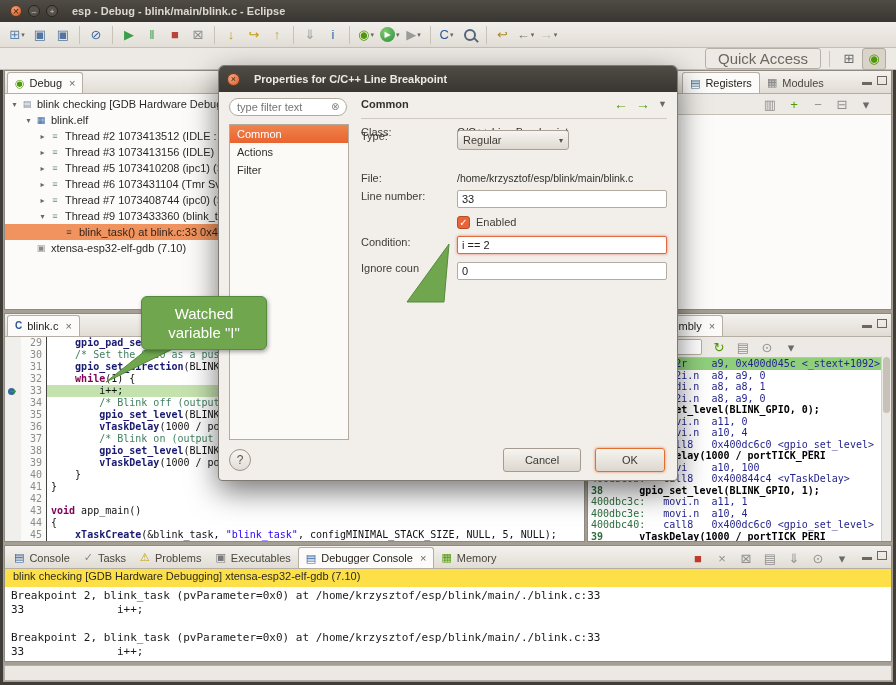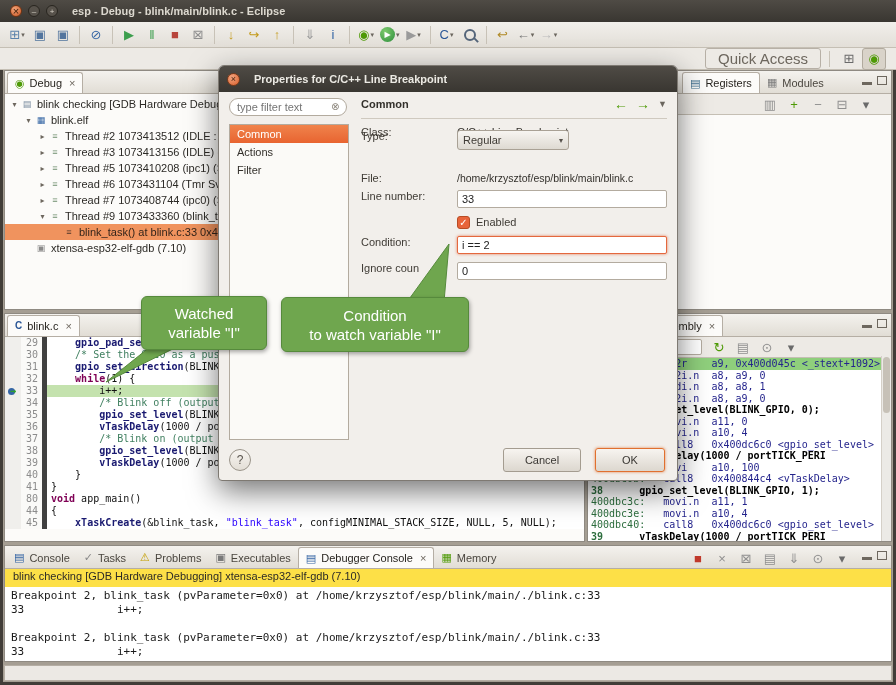--- a/index.html
+++ b/index.html
@@ -52,21 +52,21 @@
   .trow .ticn{width:14px;font-size:9px;text-align:center;flex:none;}
   .trow .tlabel{padding-left:3px;}
   .trow.sel{background:#f0935e;color:#33241a;}
   
   .code-area{font-family:"DejaVu Sans Mono","Liberation Mono",monospace;font-size:10px;line-height:12px;background:#fff;}
   .cl{display:flex;height:12px;}
   .ruler{width:16px;background:#f0efec;flex:none;position:relative;}
   .bp-dot{position:absolute;left:3px;top:3px;width:7px;height:7px;border-radius:50%;background:#3465a4;}
   .ip-marker{position:absolute;left:5px;top:0;color:#2fa02f;font-weight:bold;font-size:10px;}
   .ln{width:26px;flex:none;text-align:right;padding-right:4px;color:#8c8c8c;background:#fafaf8;
-    border-right:5px solid #404040;box-sizing:border-box;}
+    border-right:1px solid #404040;box-sizing:border-box;}
   .ct{flex:1;white-space:pre;padding-left:4px;color:#111;}
   .cl.cur .ct{background:#c4e2ae;}
   .tok-plain{color:#111;}
   .tok-kw{color:#7f0055;font-weight:bold;}
   .tok-comment{color:#3f7f5f;}
   .tok-str{color:#2a00ff;}
   .tok-fn{color:#191970;font-weight:bold;}
   
   .viewbar{height:20px;background:#edeae5;border-bottom:1px solid #c5bfb4;display:flex;align-items:center;
     justify-content:flex-end;padding:0 14px 0 2px;gap:2px;}
@@ -422,21 +422,26 @@
           <span class="ln">40</span>
           <span class="ct"><span class="tok-plain">    }</span></span>
         </div>
         <div class="cl">
           <span class="ruler"></span>
           <span class="ln">41</span>
           <span class="ct"><span class="tok-plain">}</span></span>
         </div>
         <div class="cl">
           <span class="ruler"></span>
-          <span class="ln">80</span>
+          <span class="ln">42</span>
+          <span class="ct"><span class="tok-plain"></span></span>
+        </div>
+        <div class="cl">
+          <span class="ruler"></span>
+          <span class="ln">43</span>
           <span class="ct"><span class="tok-kw">void</span><span class="tok-plain"> app_main()</span></span>
         </div>
         <div class="cl">
           <span class="ruler"></span>
           <span class="ln">44</span>
           <span class="ct"><span class="tok-plain">{</span></span>
         </div>
         <div class="cl">
           <span class="ruler"></span>
           <span class="ln">45</span>
@@ -608,18 +613,14 @@
   </div>
 
   <svg class="arrows" width="896" height="685" viewBox="0 0 896 685">
     <polygon points="155,343 193,339 106,382" fill="#6fa64e" stroke="#568a3c" stroke-width="1"></polygon>
     <polygon points="407,302 444,302 449,244" fill="#6fa64e" stroke="#568a3c" stroke-width="1"></polygon>
   </svg>
   <div class="callout" id="callout1">
     <div>Watched</div>
     <div>variable "I"</div>
   </div>
-  <div class="callout" id="callout2">
-    <div>Condition</div>
-    <div>to watch variable "I"</div>
-  </div>
 
 </div>
 
 </body></html>

